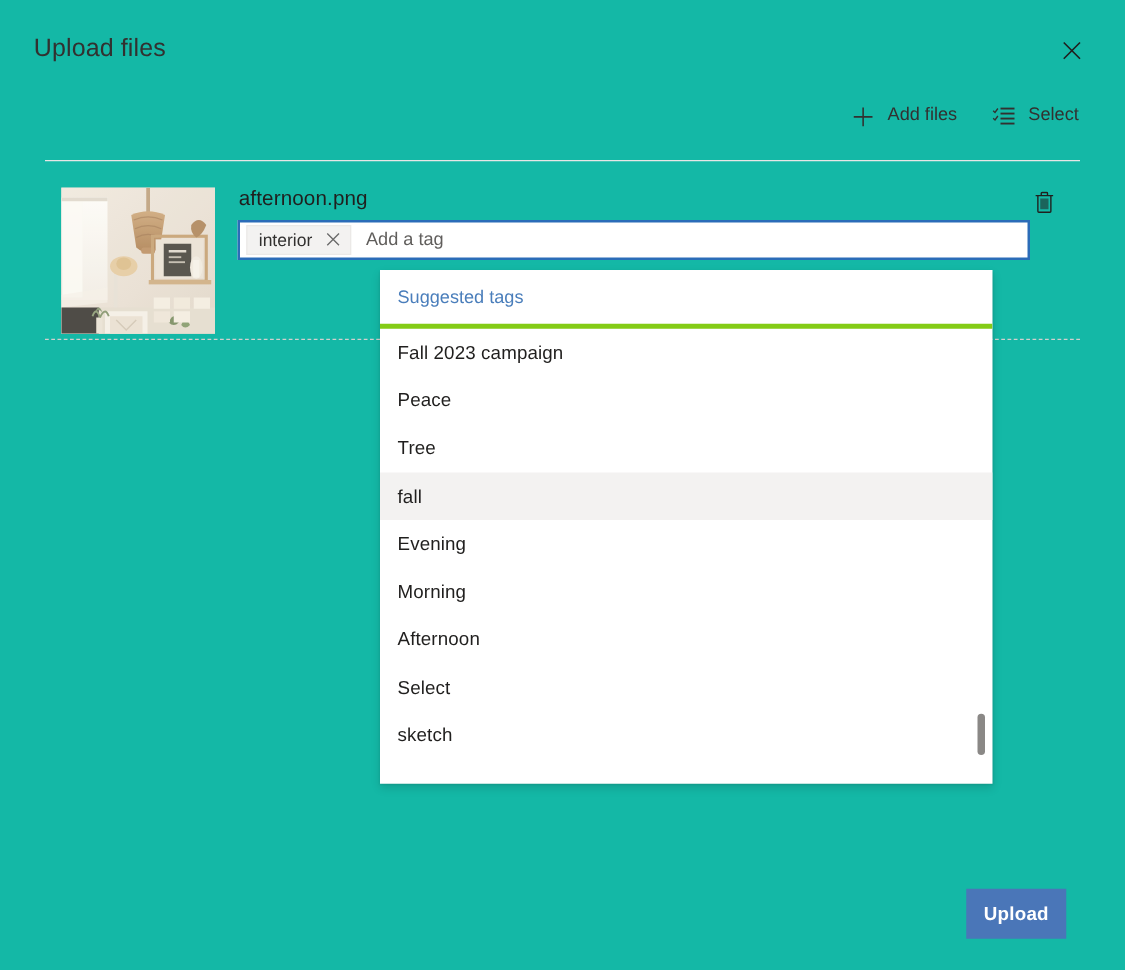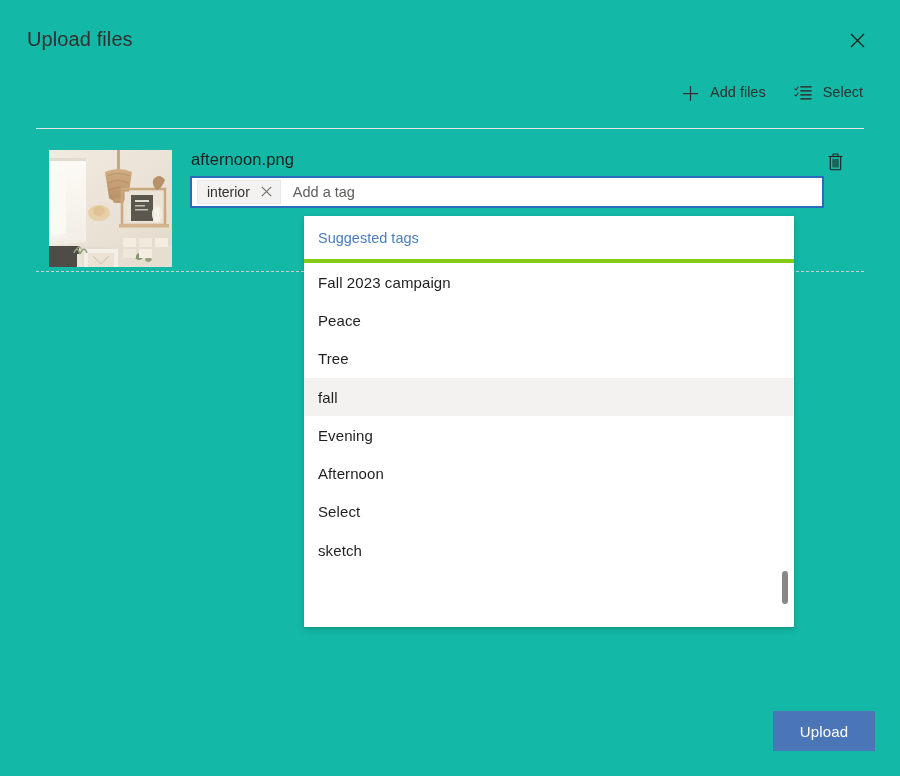--- a/index.html
+++ b/index.html
@@ -232,29 +232,30 @@
     border-radius: 3px;
     background: #8a8886;
     cursor: pointer;
   }
 
   
   .upload-button {
     position: absolute;
     left: 773px;
     top: 711px;
-    width: 102px;
+    width: 80px;
     height: 40px;
     background: #4a76b8;
     color: #ffffff;
     border: none;
     font-family: "Liberation Sans", sans-serif;
     font-size: 15px;
     cursor: pointer;
     letter-spacing: .2px;
+    font-weight: bold;
   }
 </style>
 </head>
 <body>
 
 <div class="dialog">
 
   <div class="dialog-title">Upload files</div>
 
   <button class="close-button">
@@ -389,20 +390,21 @@
   <div class="row-divider"></div>
 
   <div class="suggestions">
     <div class="suggestions-header">Suggested tags</div>
     <div>
       <div class="suggestion-item">Fall 2023 campaign</div>
       <div class="suggestion-item">Peace</div>
       <div class="suggestion-item">Tree</div>
       <div class="suggestion-item is-highlighted">fall</div>
       <div class="suggestion-item">Evening</div>
+      <div class="suggestion-item">Morning</div>
       <div class="suggestion-item">Afternoon</div>
       <div class="suggestion-item">Select</div>
       <div class="suggestion-item">sketch</div>
     </div>
     <div class="suggestions-scrollbar"></div>
   </div>
 
   <button class="upload-button">Upload</button>
 
 </div>

